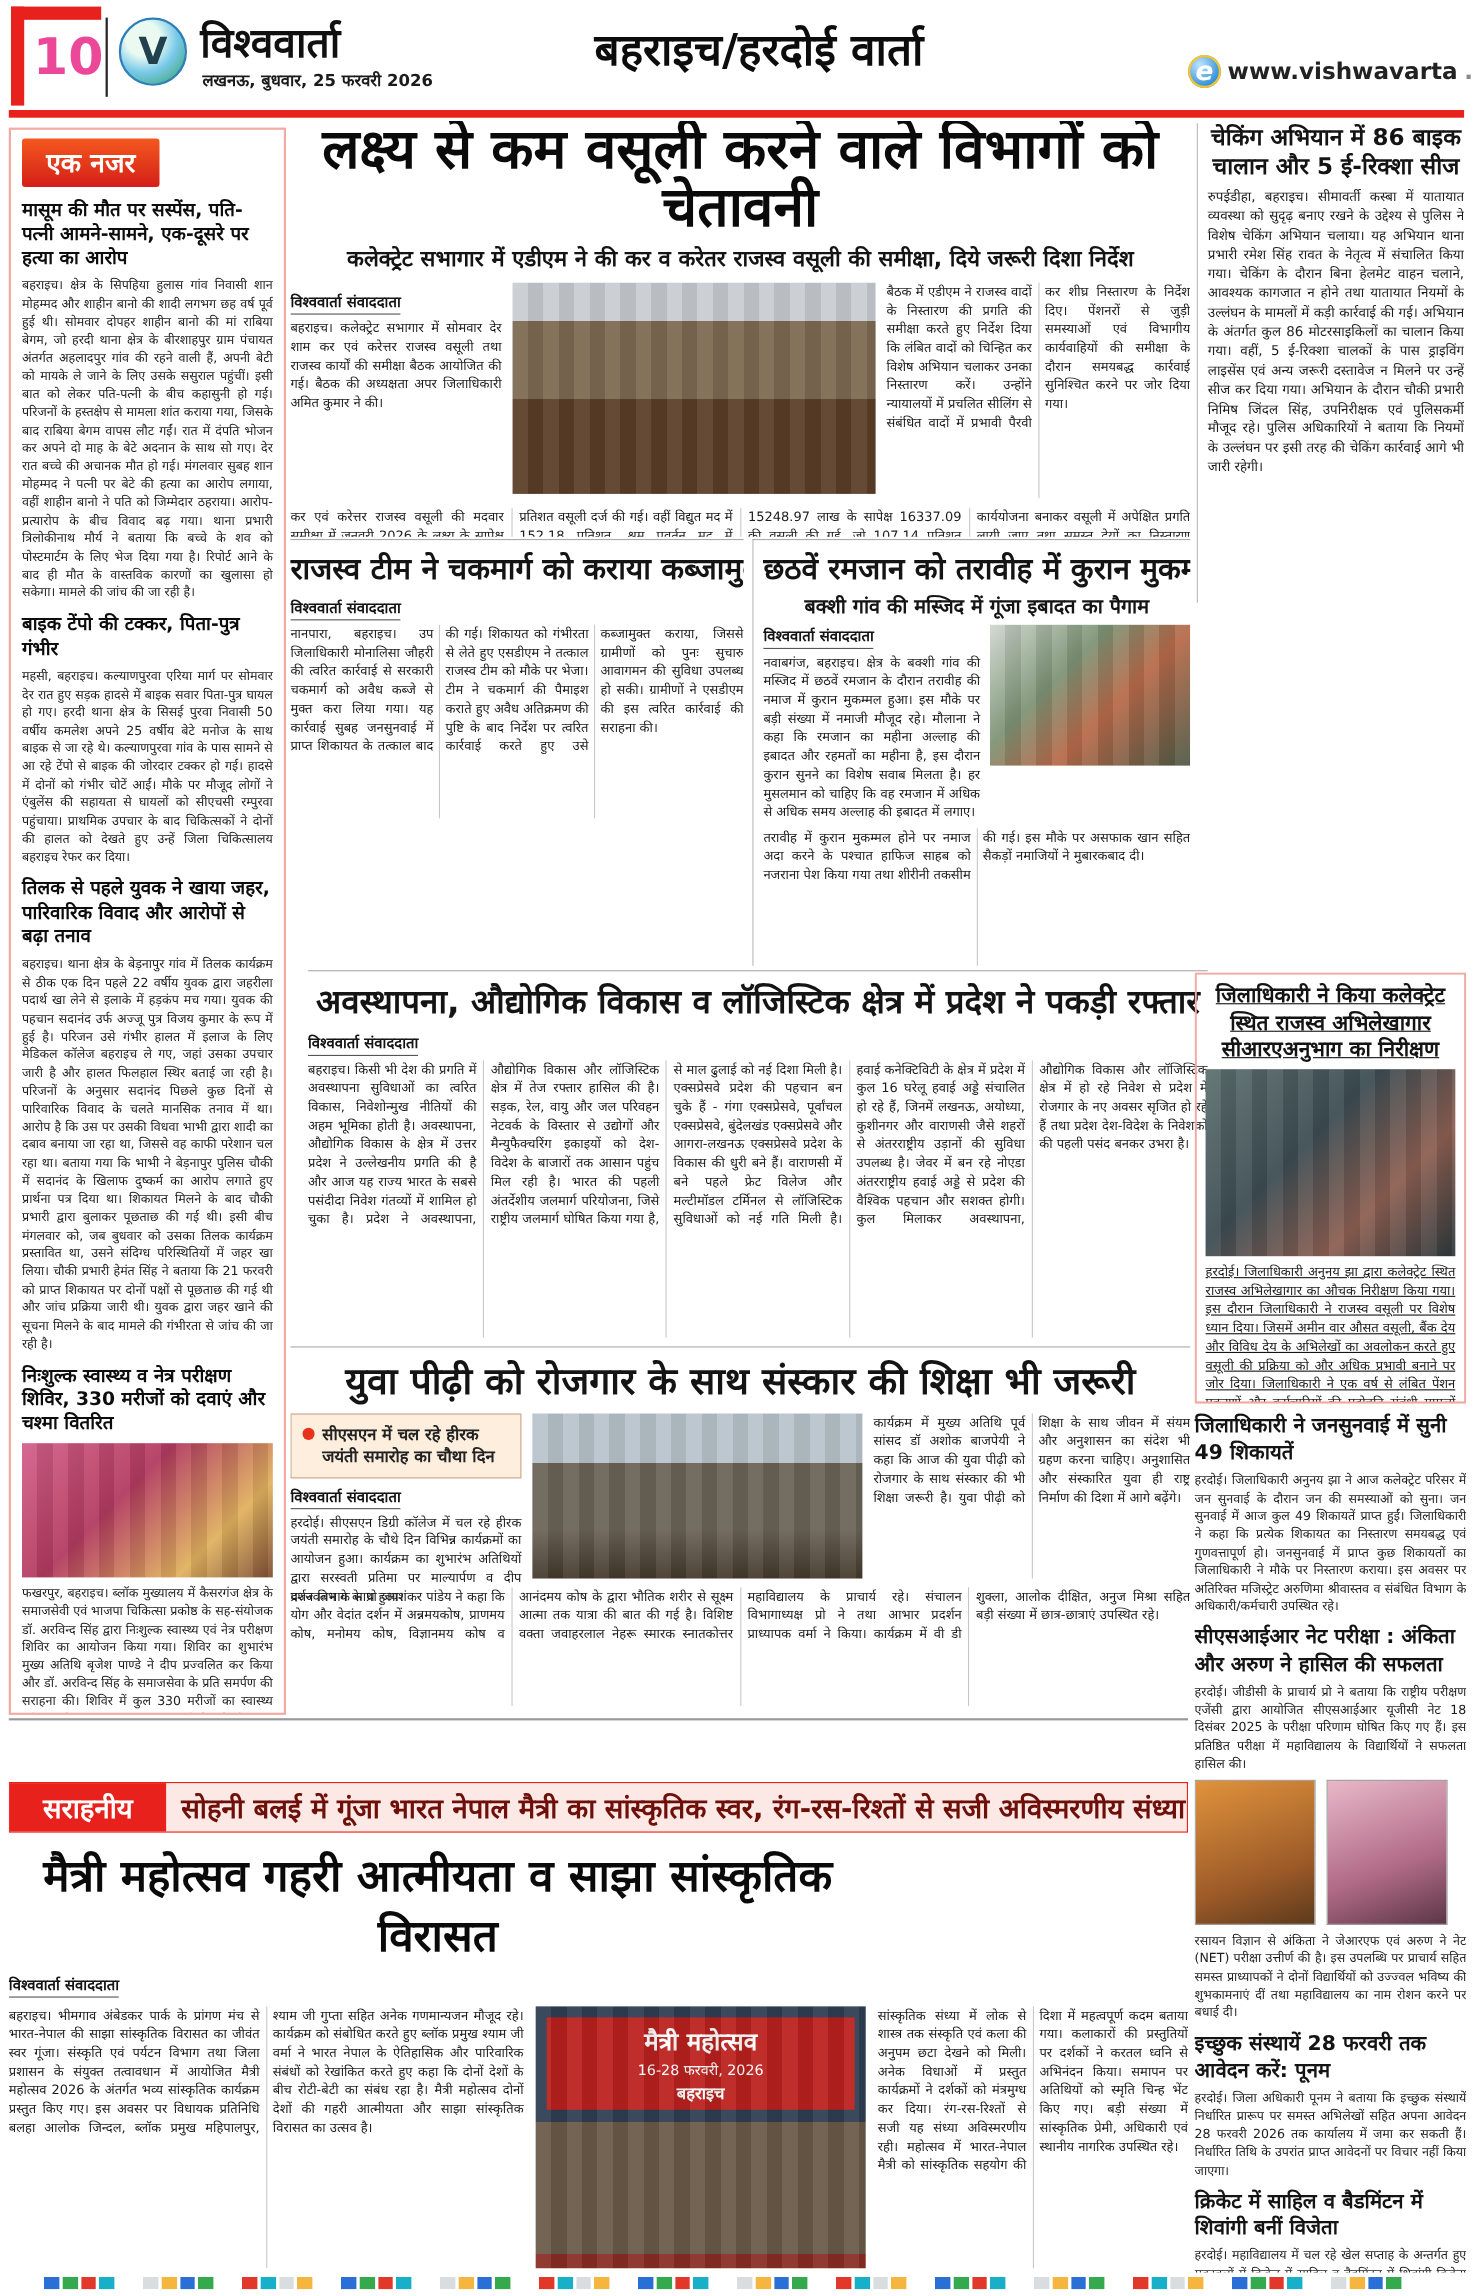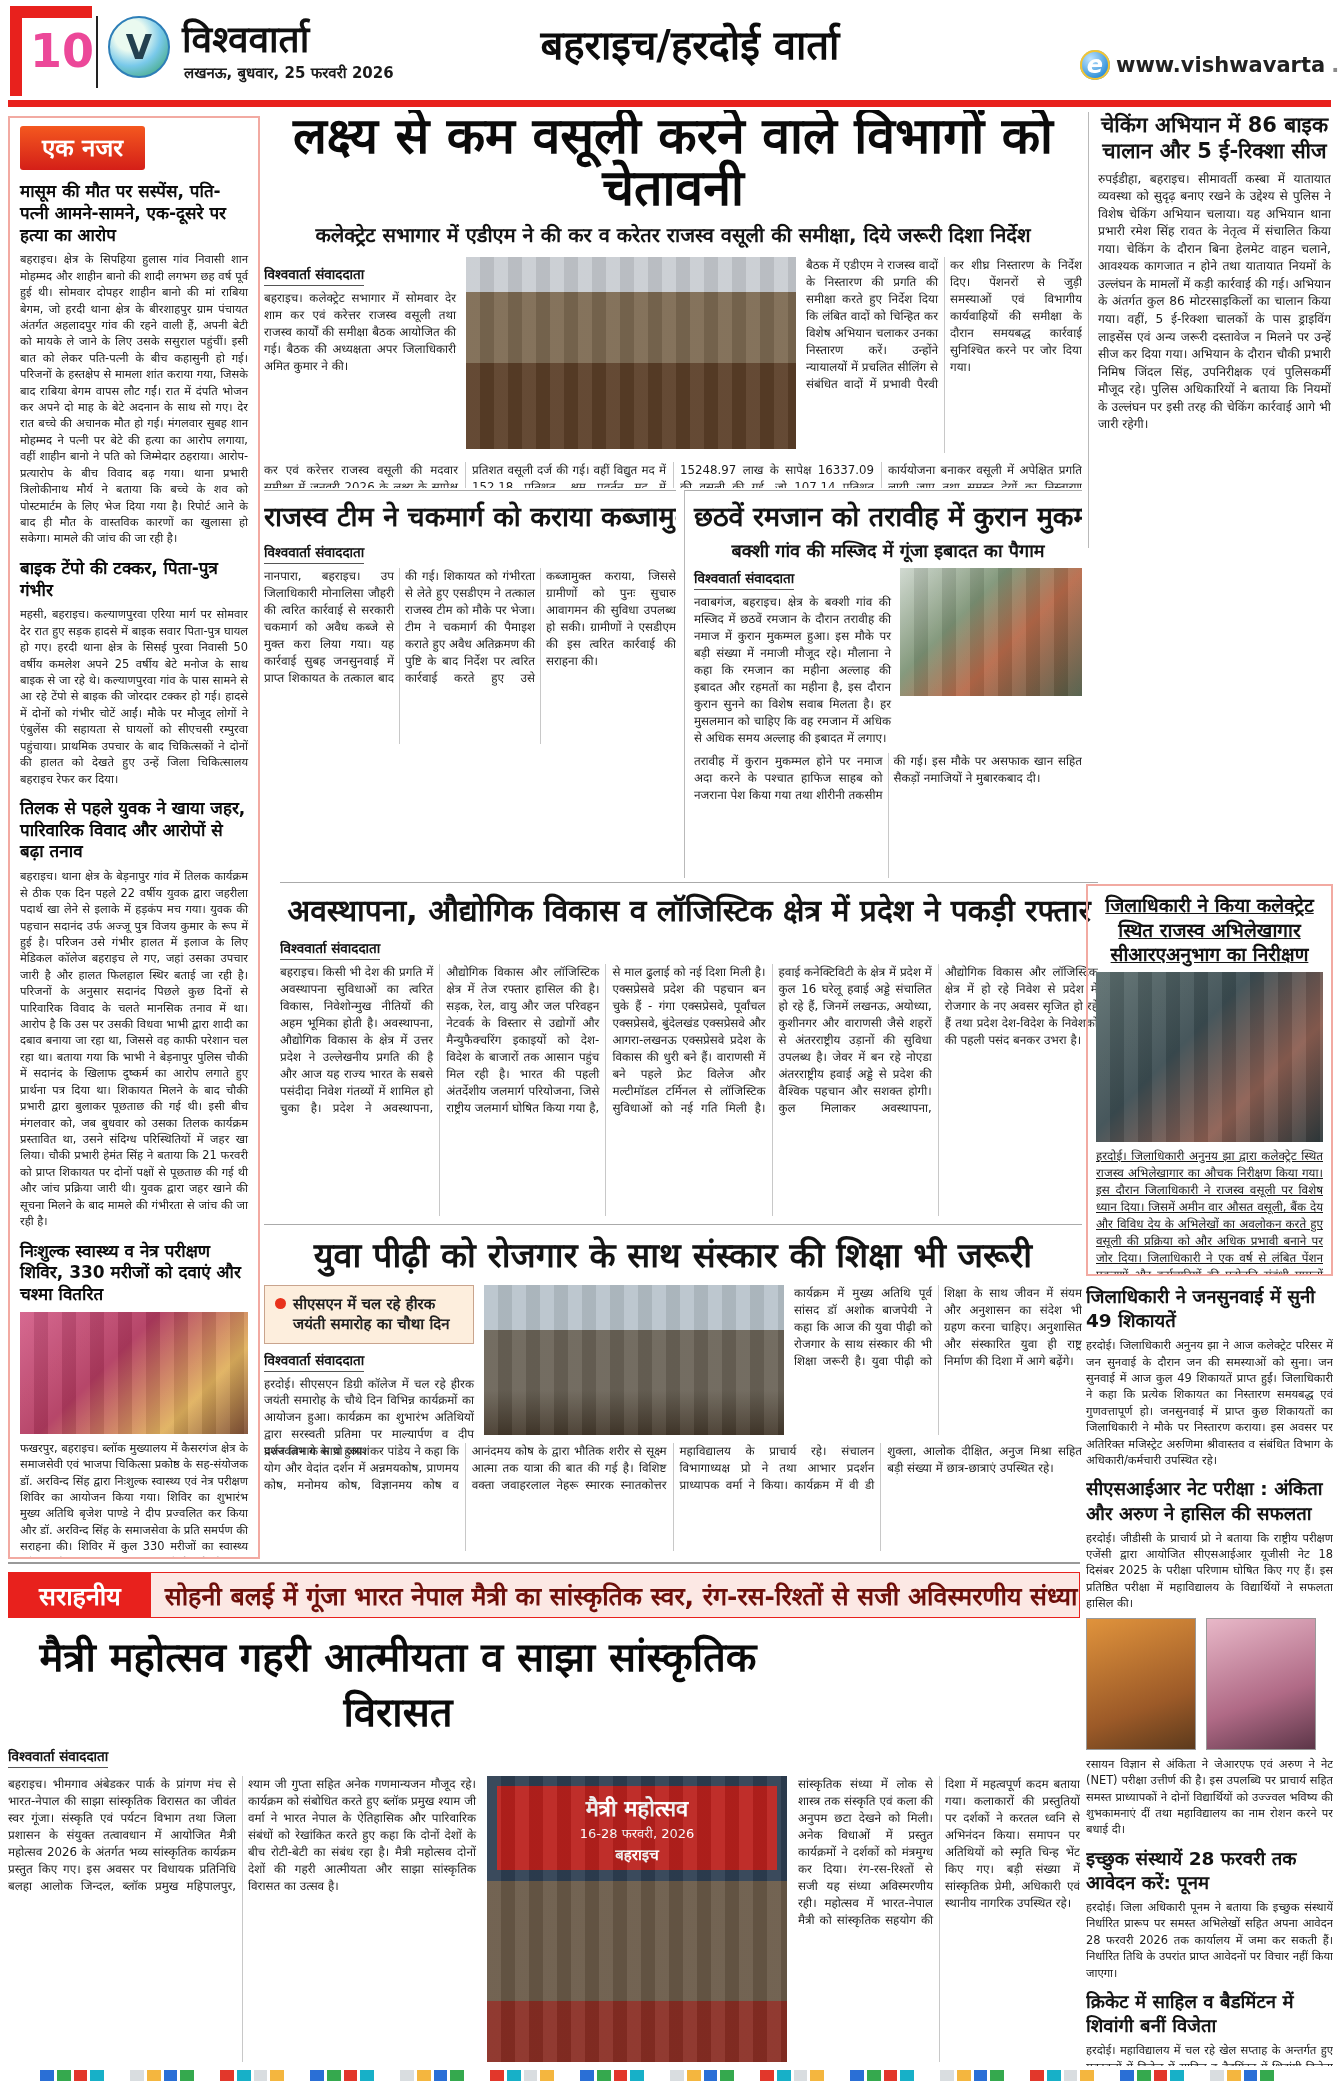--- a/index.html
+++ b/index.html
@@ -106,21 +106,21 @@
               background:linear-gradient(135deg,#5e7070,#3c4d52 40%,#8d5f52 70%,#2e3a3d); }
   .rail-art { margin-top:9px; }
   .rail-art h3 { font-size:18.5px; line-height:1.3; margin-bottom:4px; }
   .rail-art .body-txt { font-size:11.4px; }
   .pair { display:flex; gap:10px; margin:6px 0; }
   .pair .p1 { width:110px; height:132px; background:linear-gradient(160deg,#e0933c,#9c5a28 65%,#5c3a1c); border:1px solid #999; }
   .pair .p2 { width:110px; height:132px; background:linear-gradient(160deg,#e8b8c8,#b06a86 60%,#5c3648); border:1px solid #999; }
 
   
   #bottom { left:8px; top:1562px; width:1072px; height:500px; border-top:2px solid #999; padding-top:8px; }
-  .strip { display:flex; align-items:stretch; border:1px solid #e8211d; background:#fcе8e4; background:#fce8e4; }
+  .strip { display:flex; align-items:stretch; border:1px solid #e8211d; background:#fcе8e4; background:#fce8e4;margin-top:48px; }
   .strip-label { background:#e8211d; color:#fff; font-weight:bold; font-size:25px; padding:5px 30px; flex:0 0 auto; }
   .strip-head { font-weight:bold; font-size:25px; color:#6e0f0a; padding:5px 14px; white-space:nowrap; overflow:hidden; }
   #bottom h2.big { font-size:40px; text-align:center; width:780px; margin:10px 0 8px; color:#0a0a0a; }
   .bot-row { display:flex; gap:11px; height:372px; }
   .bot-left { width:468px; flex:0 0 auto; column-count:2; column-gap:12px; column-rule:1px solid #c8c8c8; }
   .bot-photo { width:300px; height:300px; flex:0 0 auto; position:relative;
                background:linear-gradient(180deg,#2e3f52 0 35%, #6a5a48 35% 75%, #8a2e24 75% 100%); }
   .poster { position:absolute; left:10px; top:10px; right:10px; background:rgba(200,30,25,.92); color:#fff;
             text-align:center; padding:6px 4px; }
   .poster .pt { font-weight:bold; font-size:22px; }

